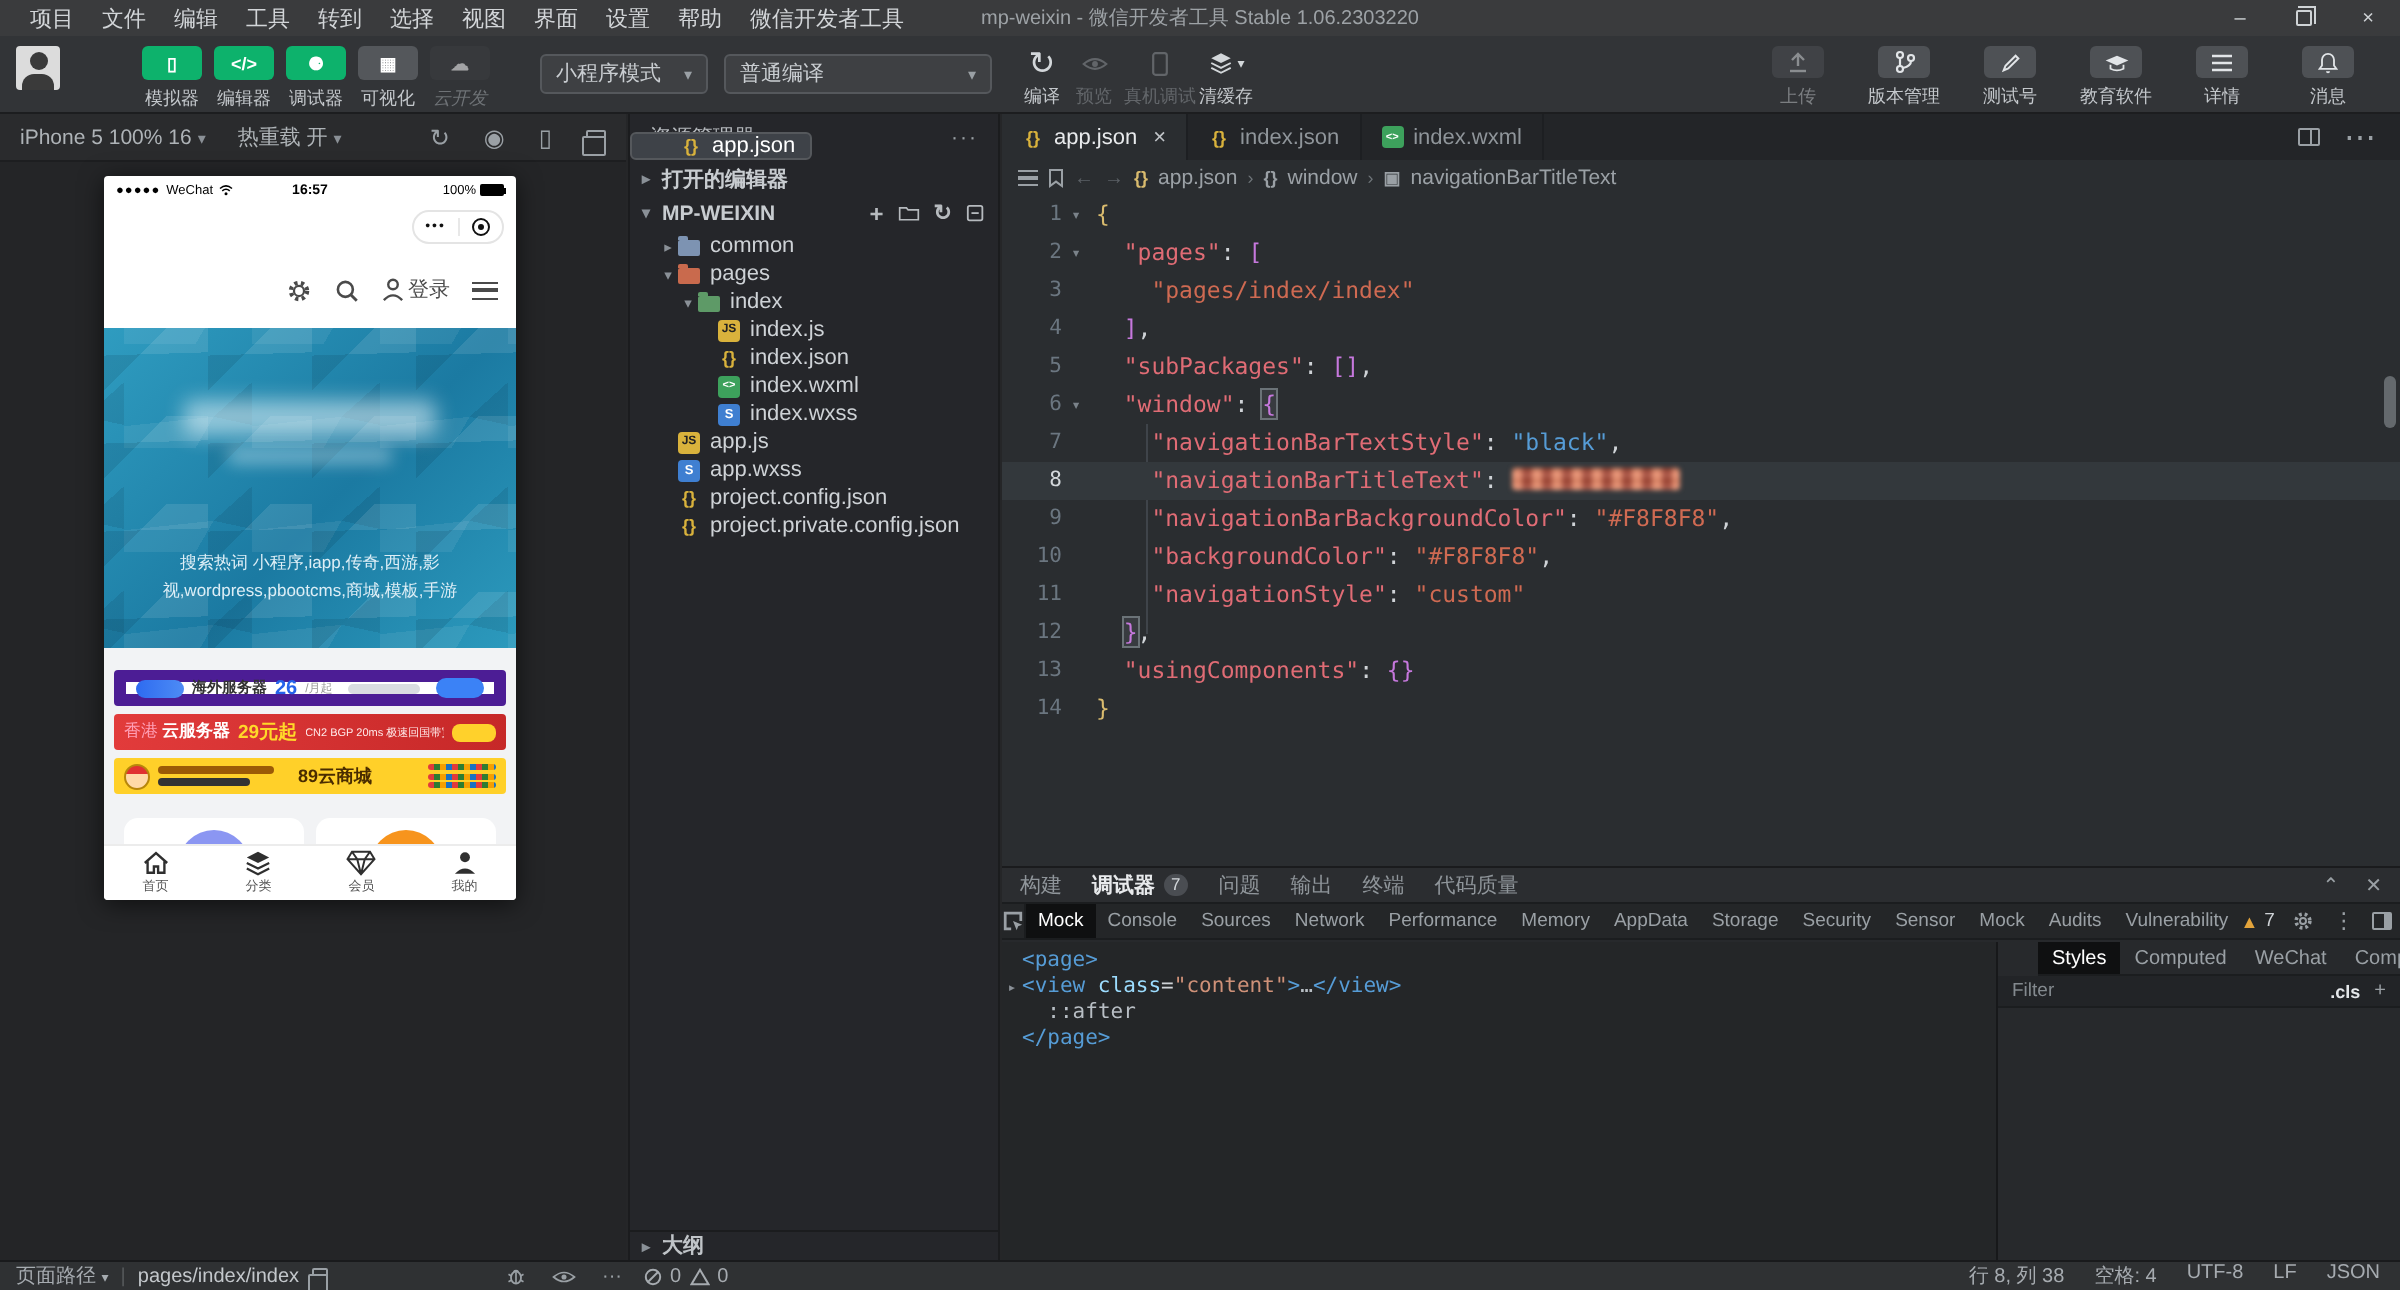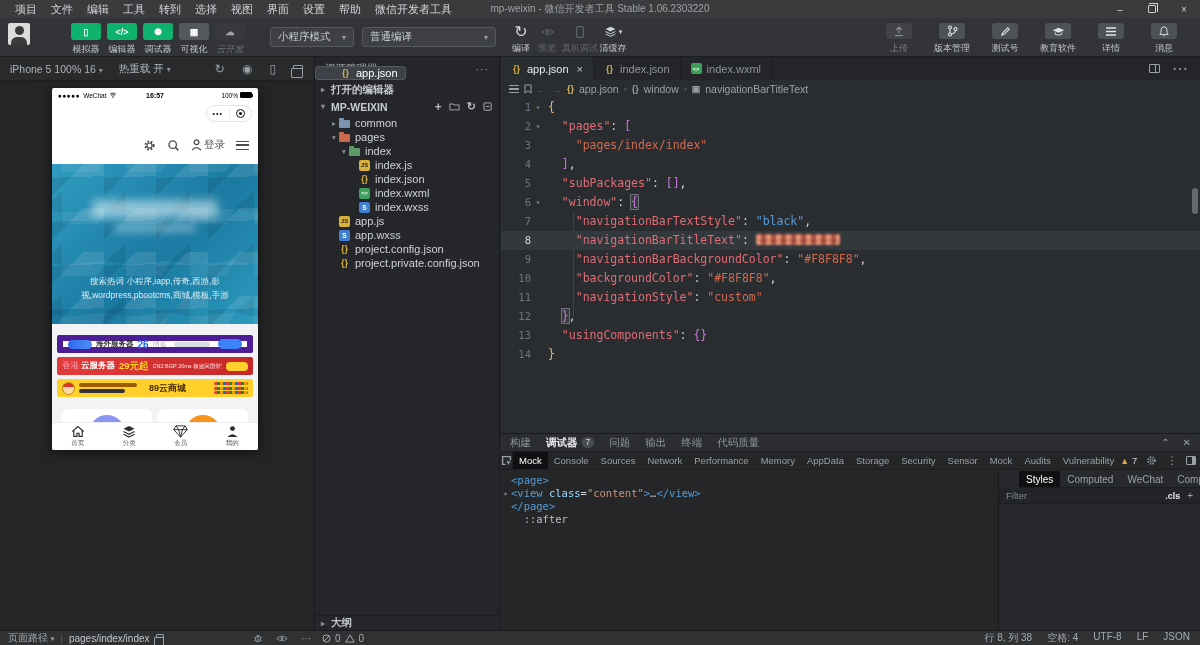--- a/index.html
+++ b/index.html
@@ -781,22 +781,22 @@
             <circle cx="8" cy="8" r="2.2" fill="none" stroke="#9aa0a5" stroke-width="1.4"></circle>
           </svg>
         <span class="vdots">⋮</span>
         <span class="dock"></span>
       </span>
     </div>
     <div class="dbg-body">
       <div class="wxml-pane" id="wxmlHost">
           <div class="wx-line"><span class="wx-arr"></span><span style="white-space: pre;"><span class="tag">&lt;page&gt;</span></span></div>
           <div class="wx-line"><span class="wx-arr">▸</span><span style="white-space: pre;"><span class="tag">&lt;view</span><span class="attr"> class</span><span class="p">=</span><span class="wstr">"content"</span><span class="tag">&gt;</span><span class="dim">…</span><span class="tag">&lt;/view&gt;</span></span></div>
+          <div class="wx-line"><span class="wx-arr"></span><span style="white-space: pre;">  <span class="dim">::after</span></span></div>
           <div class="wx-line"><span class="wx-arr"></span><span style="white-space: pre;"><span class="tag">&lt;/page&gt;</span></span></div>
-          <div class="wx-line"><span class="wx-arr"></span><span style="white-space: pre;">  <span class="dim">::after</span></span></div>
         </div>
       <div class="styles-pane">
         <div class="st-tabs" id="stHost">
           <span class="st-tab active">Styles</span>
             <span class="st-tab">Computed</span>
             <span class="st-tab">WeChat</span>
             <span class="st-tab">Component Data</span>
         </div>
         <div class="filter-row">
           <span>Filter</span>

